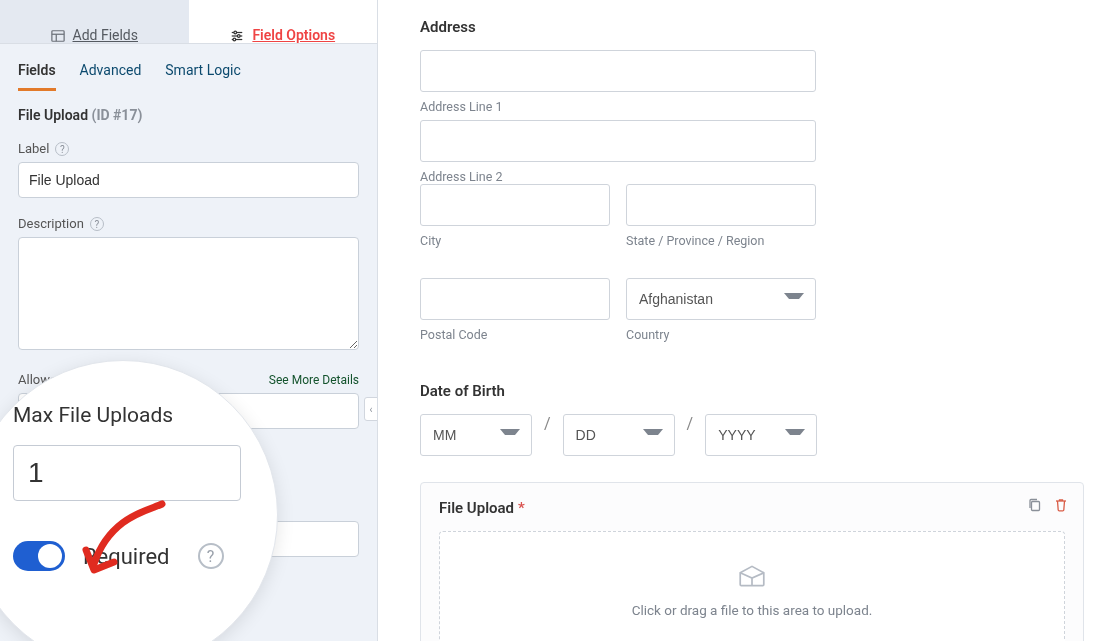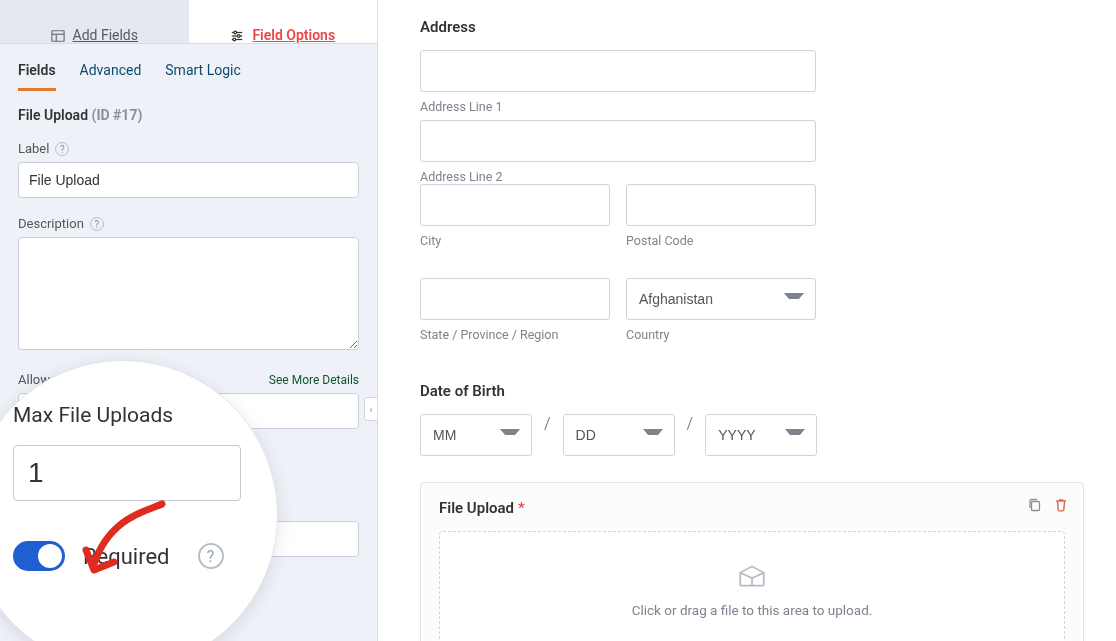--- a/index.html
+++ b/index.html
@@ -446,25 +446,25 @@
         <div class="sub-caption">Address Line 2</div>
       </div>
 
       <div class="addr-grid">
         <div class="addr-cell">
           <input class="p-input" style="">
           <div class="sub-caption">City</div>
         </div>
         <div class="addr-cell">
           <input class="p-input" style="">
-          <div class="sub-caption">Postal Code</div>
+          <div class="sub-caption">State / Province / Region</div>
         </div>
         <div class="addr-cell">
           <input class="p-input" style="">
-          <div class="sub-caption">State / Province / Region</div>
+          <div class="sub-caption">Postal Code</div>
         </div>
         <div class="addr-cell">
           <div class="select-wrap">
             <select class="p-select" style="width:100%;">
               <option>Afghanistan</option>
             </select>
           </div>
           <div class="sub-caption">Country</div>
         </div>
       </div>

